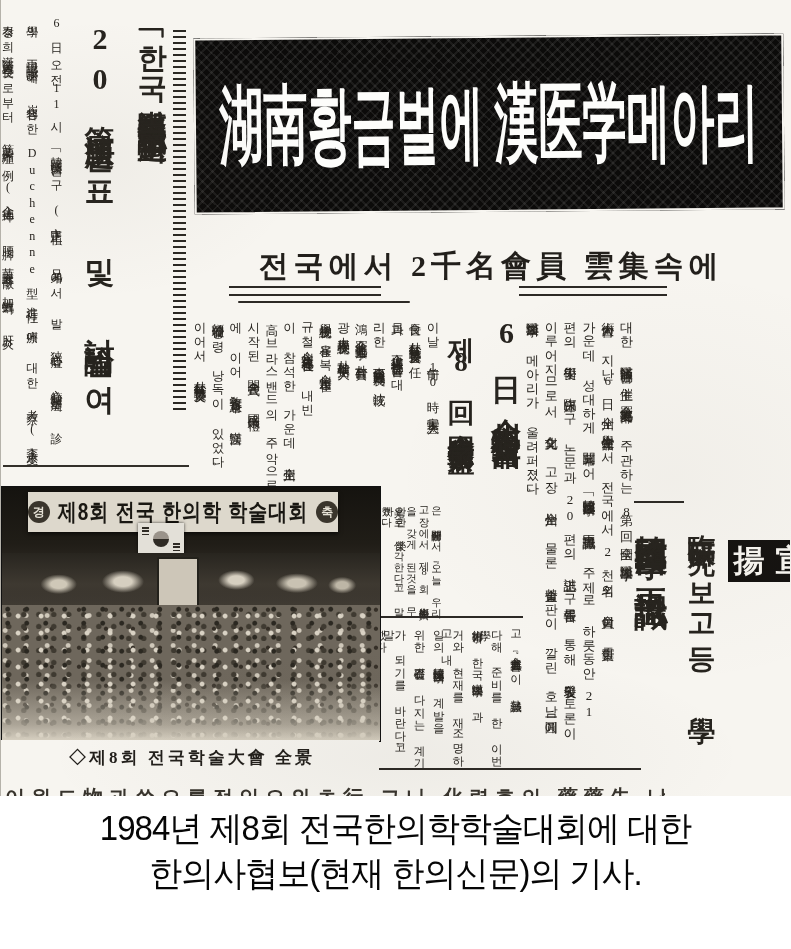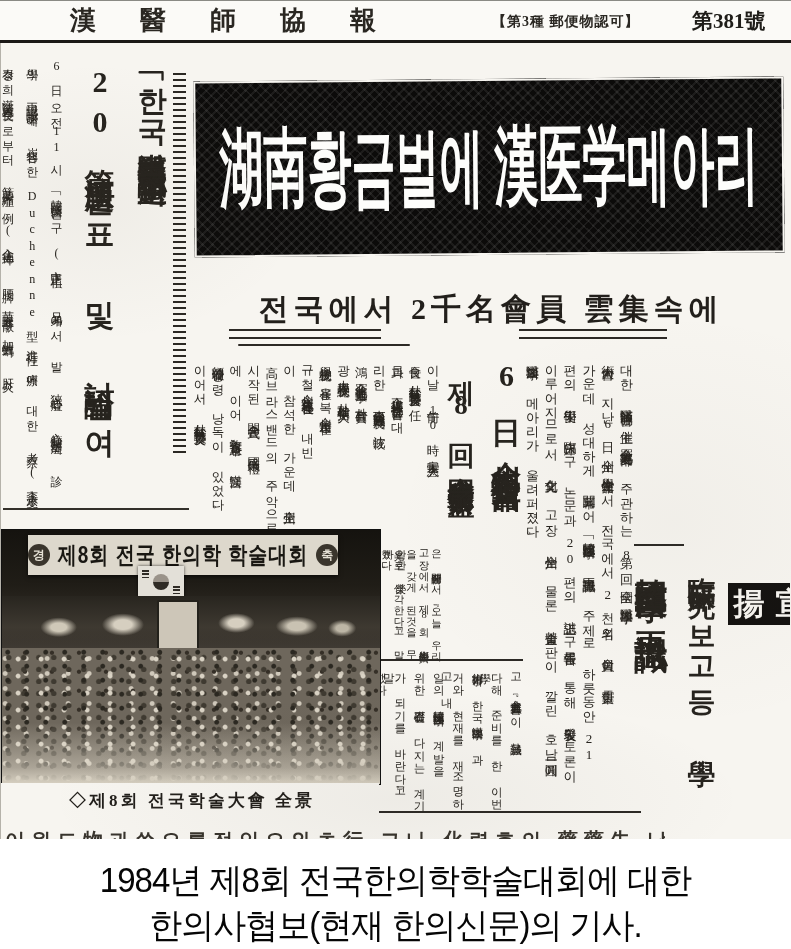--- a/index.html
+++ b/index.html
@@ -129,34 +129,29 @@
 
   .photo-caption{position:absolute;left:0px;top:740px;width:378px;height:30px;background:#f7f5f0;
     font-size:17px;font-weight:bold;color:#221f1b;letter-spacing:3px;padding:6px 0 0 68px;box-sizing:border-box;}
 
   
   .cut-row{position:absolute;left:4px;top:775px;width:660px;height:21px;overflow:hidden;}
   .cut-row span{display:block;font-size:20px;font-weight:bold;letter-spacing:6px;color:#38342d;
     transform:translateY(9px);white-space:nowrap;}
 
   
-  .caption{height:114px;background:#fff;text-align:center;padding-top:19px;box-sizing:border-box;}
+  .caption{height:114px;background:#fff;text-align:center;padding-top:10px;box-sizing:border-box;}
   .caption div{font-family:"Liberation Sans",sans-serif;font-size:33px;color:#060606;line-height:45px;
     letter-spacing:-1px;transform:scaleY(1.04);}
 </style>
 </head>
 <body>
 
 <div class="page">
 
-  <div class="masthead">
-    <div class="mh-title">漢醫師協報</div>
-    <div class="mh-permit">【第3種 郵便物認可】</div>
-    <div class="mh-issue">第381號</div>
-  </div>
 
   <div class="paper">
 
     <div class="left-block">
       <div class="hatch-bar"></div>
       <div class="vcol lb-hl1">「한국漢醫學再認識」主題외</div>
       <div class="vcol lb-hl2">20篇演題발표 및 討論벌여</div>
       <div class="vcol lb-sm">6日 오전11시 「韓國漢醫연구 (申正植) 兄弟에서 발 狹心症과 心筋梗塞症의 診</div>
       <div class="vcol lb-sm">學의 再認識」題下에 崔容생한 Duchenne型 進行性 療에 대한 考察 (李京燮)</div>
       <div class="vcol lb-sm lb-cut">泰경희漢醫大學長으로부터 筋萎縮症2例 (金德坤) 腰脚 茵蔯五苓散 加牡蠣가 肝炎</div>

